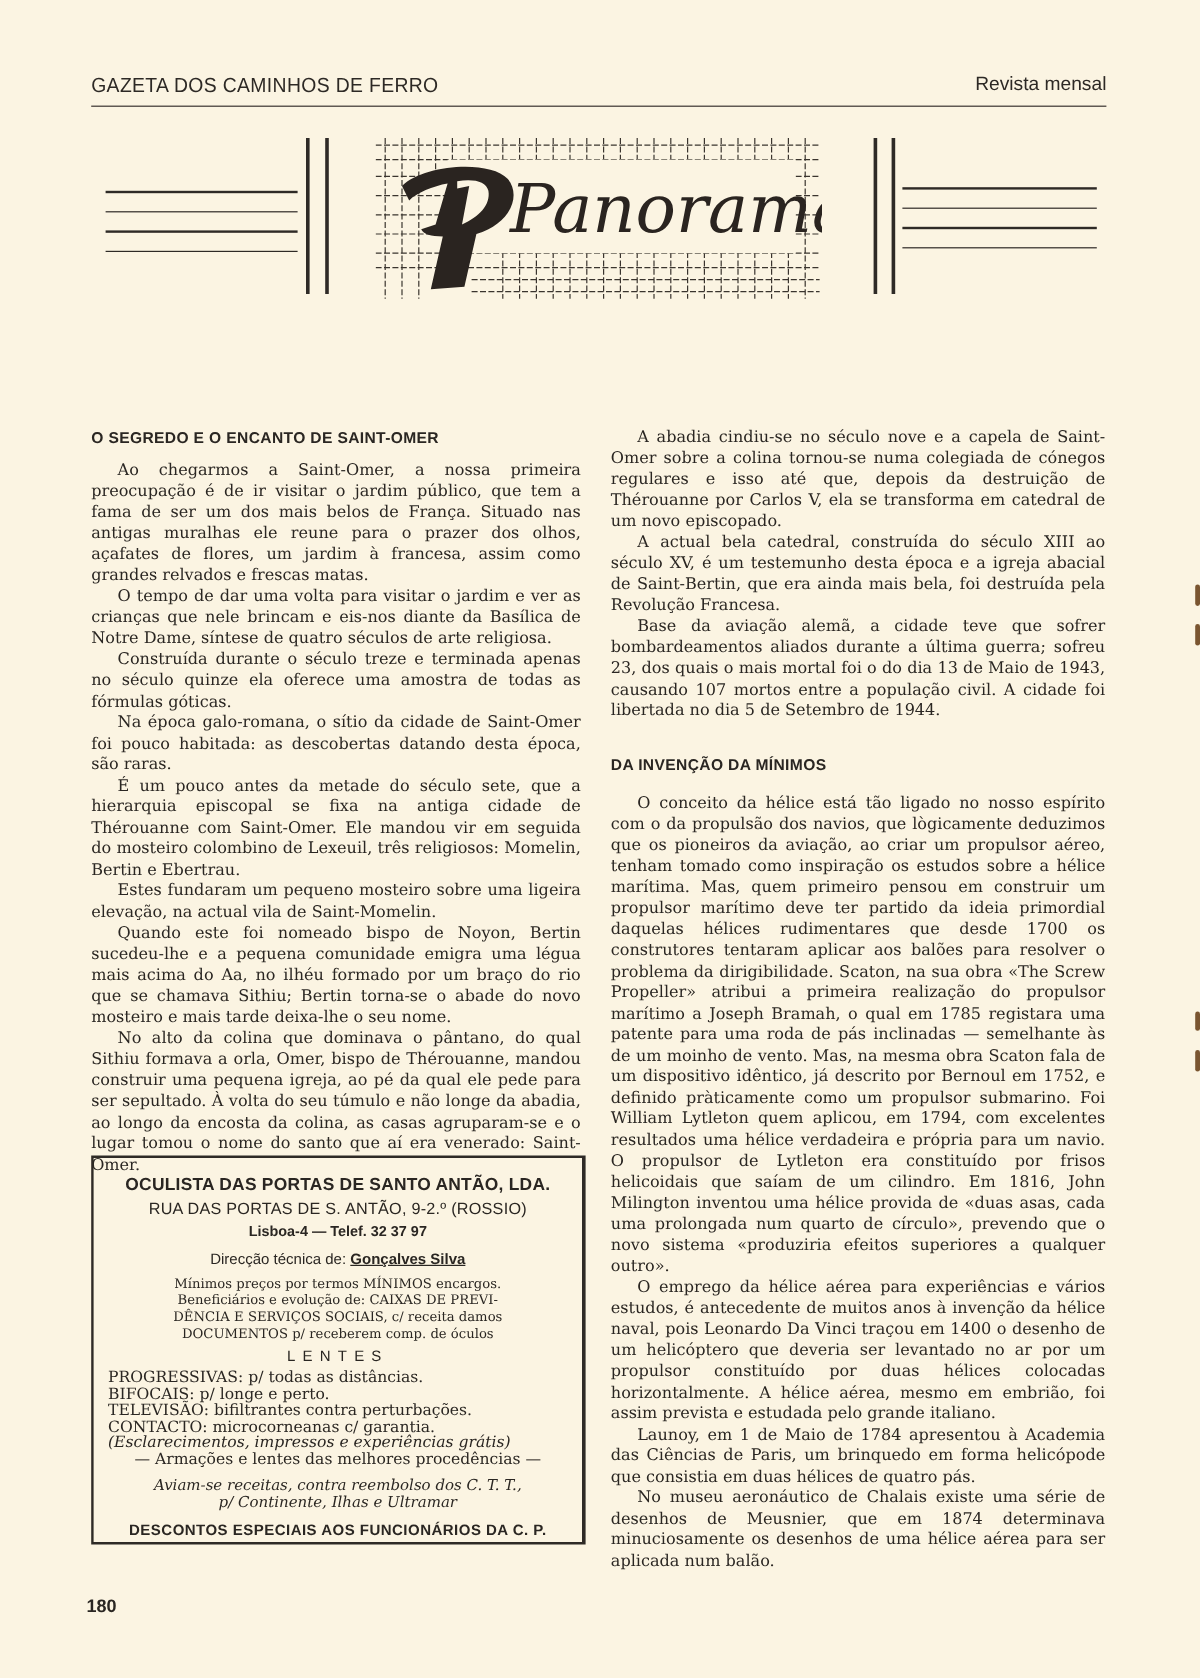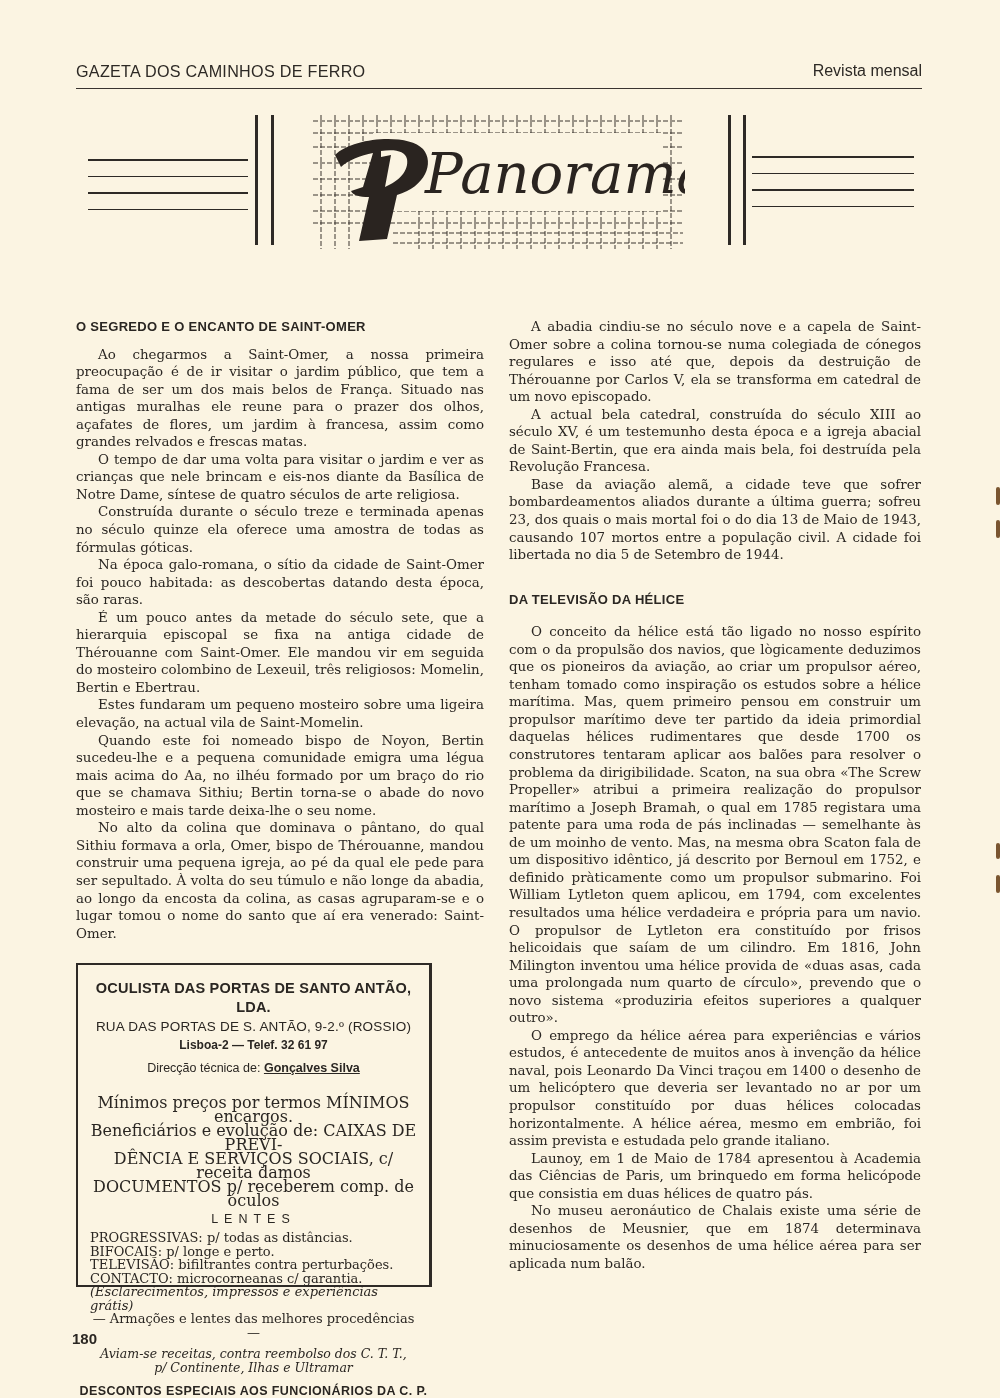--- a/index.html
+++ b/index.html
@@ -16,43 +16,43 @@
   }
   .page-header .journal { position: absolute; left: 0; top: 0; font-size: 17px; letter-spacing: 0.3px; color: #2d2925; transform: scaleX(0.95); transform-origin: left; }
   .page-header .subtitle { position: absolute; right: 0; top: 0; font-size: 16px; color: #2d2925; }
 
   .banner { position: absolute; left: 0; top: 115px; width: 1000px; height: 150px; }
   .banner .hlines { position: absolute; height: 100px; }
   .banner .hlines div { height: 1.6px; background: #2e2a26; margin-bottom: 15px; }
   .banner .vbar { position: absolute; width: 3px; background: #2e2a26; height: 130px; top: 0; }
   .logo { position: absolute; left: 313px; top: 0; width: 372px; height: 135px; }
 
-  .col { position: absolute; font-size: 13.4px; line-height: 17.55px; text-align: justify; }
+  .col { position: absolute; font-size: 13.4px; line-height: 17.55px; text-align: justify; margin-top: 38px; }
   .col p { margin: 0; text-indent: 22px; }
   .col h2 {
     font-family: "Liberation Sans", sans-serif; font-weight: bold; font-size: 13px;
     margin: 0; letter-spacing: 0.3px; color: #2a2622;
   }
   .left-col { left: 76px; top: 318px; width: 408px; }
   .left-col h2 { margin-bottom: 10px; }
   .right-col { left: 509px; top: 318px; width: 412px; }
   .right-col h2 { margin-top: 27px; margin-bottom: 15px; }
 
   .ad {
-    position: absolute; left: 76px; top: 963px; width: 356px; height: 324px;
+    position: absolute; left: 76px; top: 963px; width: 412px; height: 324px;
     border: 2px solid #2e2a26; border-right-width: 3px; box-sizing: border-box;
     text-align: center; padding-top: 14px;
   }
   .ad .sans { font-family: "Liberation Sans", sans-serif; }
   .ad .ad-name { font-weight: bold; font-size: 14.5px; letter-spacing: 0.2px; line-height: 19px; }
   .ad .ad-address { font-size: 13.5px; line-height: 19px; letter-spacing: 0.2px; }
   .ad .ad-phone { font-weight: bold; font-size: 12px; line-height: 19px; }
   .ad .ad-tech { font-size: 12.5px; line-height: 20px; margin-top: 3px; }
   .ad .ad-tech b { font-weight: bold; text-decoration: underline; }
-  .ad .serif-block { font-size: 16px; line-height: 14px; margin-top: 18px; padding: 0 12px; }
+  .ad .serif-block { font-size: 11px; line-height: 14px; margin-top: 4px; padding: 0 12px; }
   .ad .lentes { font-family: "Liberation Sans", sans-serif; font-weight: normal; font-size: 12.5px; letter-spacing: 6px; line-height: 19px; margin-top: 2px; }
   .ad .list { text-align: left; padding: 0 12px; font-size: 13px; line-height: 13.5px; margin-top: 2px; }
   .ad .italic { font-style: italic; }
   .ad .center { text-align: center; }
   .ad .receitas { font-style: italic; font-size: 12.5px; line-height: 14px; margin-top: 8px; }
   .ad .descontos { font-family: "Liberation Sans", sans-serif; font-weight: bold; font-size: 12.5px; letter-spacing: 0.4px; margin-top: 9px; }
 
   .page-number { position: absolute; left: 72px; top: 1330px; font-family: "Liberation Sans", sans-serif; font-weight: bold; font-size: 15px; }
 
   .edge-mark { position: absolute; width: 4px; background: #7a5530; border-radius: 2px; }
@@ -163,31 +163,31 @@
   <p>É um pouco antes da metade do século sete, que a hierarquia episcopal se fixa na antiga cidade de Thérouanne com Saint-Omer. Ele mandou vir em seguida do mosteiro colombino de Lexeuil, três religiosos: Momelin, Bertin e Ebertrau.</p>
   <p>Estes fundaram um pequeno mosteiro sobre uma ligeira elevação, na actual vila de Saint-Momelin.</p>
   <p>Quando este foi nomeado bispo de Noyon, Bertin sucedeu-lhe e a pequena comunidade emigra uma légua mais acima do Aa, no ilhéu formado por um braço do rio que se chamava Sithiu; Bertin torna-se o abade do novo mosteiro e mais tarde deixa-lhe o seu nome.</p>
   <p>No alto da colina que dominava o pântano, do qual Sithiu formava a orla, Omer, bispo de Thérouanne, mandou construir uma pequena igreja, ao pé da qual ele pede para ser sepultado. À volta do seu túmulo e não longe da abadia, ao longo da encosta da colina, as casas agruparam-se e o lugar tomou o nome do santo que aí era venerado: Saint-Omer.</p>
 </div>
 
 <div class="col right-col">
   <p>A abadia cindiu-se no século nove e a capela de Saint-Omer sobre a colina tornou-se numa colegiada de cónegos regulares e isso até que, depois da destruição de Thérouanne por Carlos V, ela se transforma em catedral de um novo episcopado.</p>
   <p>A actual bela catedral, construída do século XIII ao século XV, é um testemunho desta época e a igreja abacial de Saint-Bertin, que era ainda mais bela, foi destruída pela Revolução Francesa.</p>
   <p>Base da aviação alemã, a cidade teve que sofrer bombardeamentos aliados durante a última guerra; sofreu 23, dos quais o mais mortal foi o do dia 13 de Maio de 1943, causando 107 mortos entre a população civil. A cidade foi libertada no dia 5 de Setembro de 1944.</p>
-  <h2>DA TELEVISÃO DA HÉLICE</h2>
+  <h2>DA INVENÇÃO DA MÍNIMOS</h2>
   <p>O conceito da hélice está tão ligado no nosso espírito com o da propulsão dos navios, que lògicamente deduzimos que os pioneiros da aviação, ao criar um propulsor aéreo, tenham tomado como inspiração os estudos sobre a hélice marítima. Mas, quem primeiro pensou em construir um propulsor marítimo deve ter partido da ideia primordial daquelas hélices rudimentares que desde 1700 os construtores tentaram aplicar aos balões para resolver o problema da dirigibilidade. Scaton, na sua obra «The Screw Propeller» atribui a primeira realização do propulsor marítimo a Joseph Bramah, o qual em 1785 registara uma patente para uma roda de pás inclinadas — semelhante às de um moinho de vento. Mas, na mesma obra Scaton fala de um dispositivo idêntico, já descrito por Bernoul em 1752, e definido pràticamente como um propulsor submarino. Foi William Lytleton quem aplicou, em 1794, com excelentes resultados uma hélice verdadeira e própria para um navio. O propulsor de Lytleton era constituído por frisos helicoidais que saíam de um cilindro. Em 1816, John Milington inventou uma hélice provida de «duas asas, cada uma prolongada num quarto de círculo», prevendo que o novo sistema «produziria efeitos superiores a qualquer outro».</p>
   <p>O emprego da hélice aérea para experiências e vários estudos, é antecedente de muitos anos à invenção da hélice naval, pois Leonardo Da Vinci traçou em 1400 o desenho de um helicóptero que deveria ser levantado no ar por um propulsor constituído por duas hélices colocadas horizontalmente. A hélice aérea, mesmo em embrião, foi assim prevista e estudada pelo grande italiano.</p>
   <p>Launoy, em 1 de Maio de 1784 apresentou à Academia das Ciências de Paris, um brinquedo em forma helicópode que consistia em duas hélices de quatro pás.</p>
   <p>No museu aeronáutico de Chalais existe uma série de desenhos de Meusnier, que em 1874 determinava minuciosamente os desenhos de uma hélice aérea para ser aplicada num balão.</p>
 </div>
 
 <div class="ad">
   <div class="sans ad-name">OCULISTA DAS PORTAS DE SANTO ANTÃO, LDA.</div>
   <div class="sans ad-address">RUA DAS PORTAS DE S. ANTÃO, 9-2.º (ROSSIO)</div>
-  <div class="sans ad-phone">Lisboa-2 — Telef. 32 61 97</div>
+  <div class="sans ad-phone">Lisboa-4 — Telef. 32 37 97</div>
   <div class="sans ad-tech">
     <span>Direcção técnica de:</span>
     <b>Gonçalves Silva</b>
   </div>
   <div class="serif-block">
     <div>Mínimos preços por termos MÍNIMOS encargos.</div>
     <div>Beneficiários e evolução de: CAIXAS DE PREVI-</div>
     <div>DÊNCIA E SERVIÇOS SOCIAIS, c/ receita damos</div>
     <div>DOCUMENTOS p/ receberem comp. de óculos</div>
   </div>

